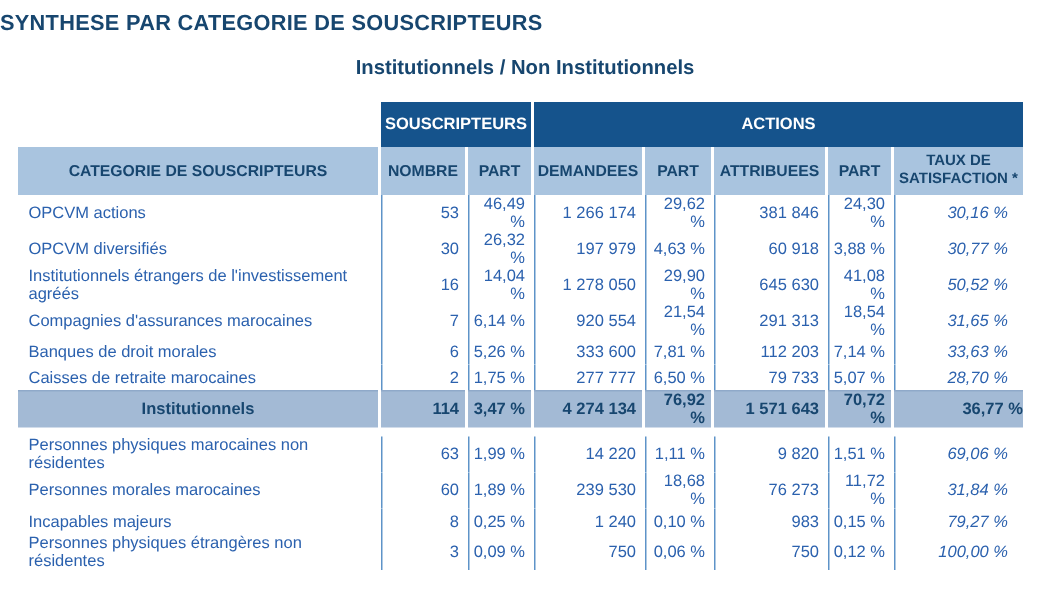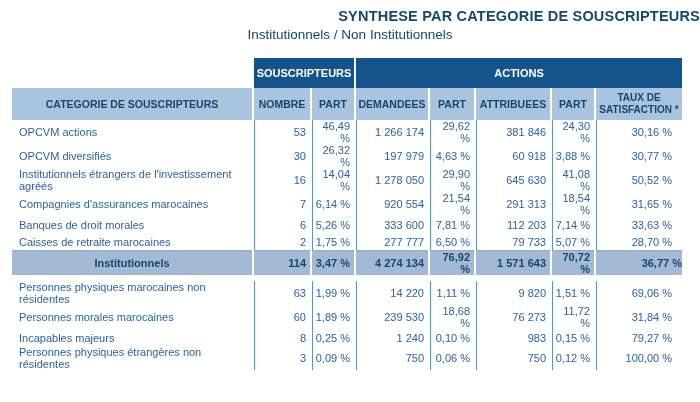--- a/index.html
+++ b/index.html
@@ -9,26 +9,26 @@
     --navy-text:#17466F;
     --data-text:#2B61AE;
     --line:#5E93C8;
     --white:#FFFFFF;
   }
   *{box-sizing:border-box;margin:0;padding:0;}
   html,body{width:700px;height:402px;background:#FFFFFF;overflow:hidden;}
   body{font-family:"Liberation Sans", sans-serif;}
   .page{width:700px;height:402px;position:relative;padding-top:8px;}
   .title{
-    text-align:right;color:var(--navy-text);
+    text-align:left;color:var(--navy-text);
     font-size:14.5px;font-weight:bold;letter-spacing:.2px;
   }
   .subtitle{
     text-align:center;color:var(--navy-text);
-    font-size:13.5px;font-weight:normal;margin-top:3px;
+    font-size:13.5px;font-weight:bold;margin-top:13px;
   }
   table.report{
     table-layout:fixed;border-collapse:separate;border-spacing:2px 0;
     margin-left:10px;margin-top:16px;
   }
   col.c-cat{width:240px;} col.c-nombre{width:56px;} col.c-part1{width:42px;}
   col.c-dem{width:72px;} col.c-part2{width:44px;} col.c-attr{width:74px;}
   col.c-part3{width:42px;} col.c-taux{width:86px;}
 
   tr.band-row td, tr.band-row th{height:30px;}
@@ -40,21 +40,21 @@
   tr.head-row th{
     background:var(--head-bg);color:var(--navy-text);
     font-size:10.5px;font-weight:bold;text-align:center;vertical-align:middle;
     height:32px;line-height:1.2;padding:0 2px;
   }
   tr.head-row th.taux-head{font-size:10px;}
 
   tr.row td{height:17px;font-size:11px;color:var(--data-text);background:#fff;vertical-align:middle;}
   tr.row td.label{text-align:left;padding-left:7px;}
   tr.row td.num{text-align:right;padding-right:4px;border-left:1px solid var(--line);}
-  tr.row td.num.taux{padding-right:10px;}
+  tr.row td.num.taux{padding-right:10px;font-style:italic;}
 
   tr.subtotal td{
     height:17px;background:var(--subtotal-bg);color:var(--navy-text);
     font-size:11px;font-weight:bold;vertical-align:middle;
     border-top:1px solid #8FA9C9;
   }
   tr.subtotal td.label{text-align:center;}
   tr.subtotal td.num{text-align:right;padding-right:4px;}
   tr.subtotal td.num.taux{padding-right:0;}
 

